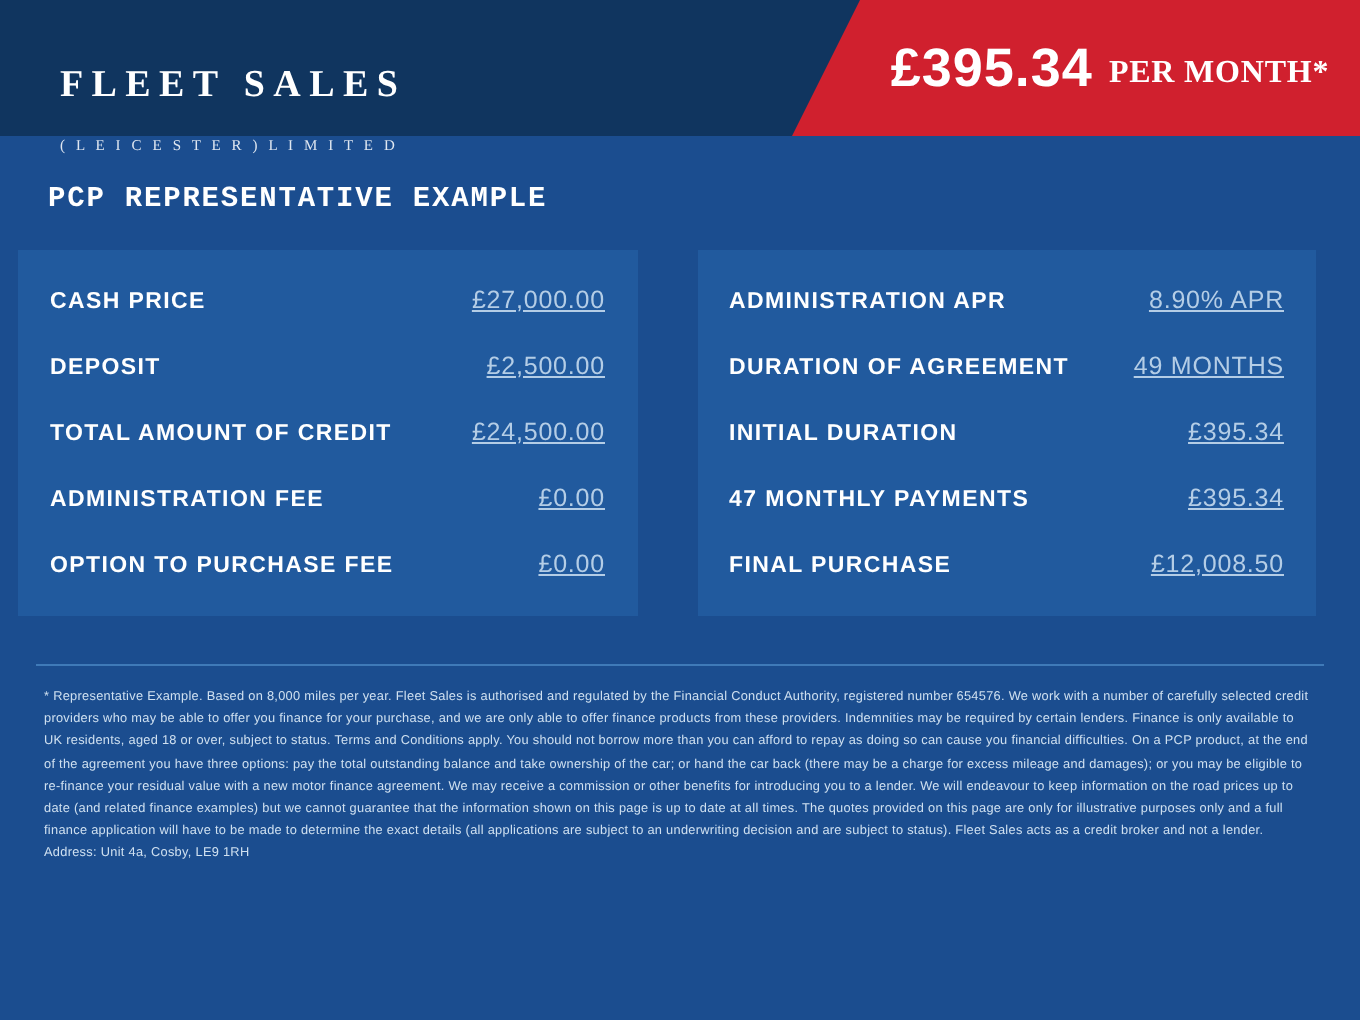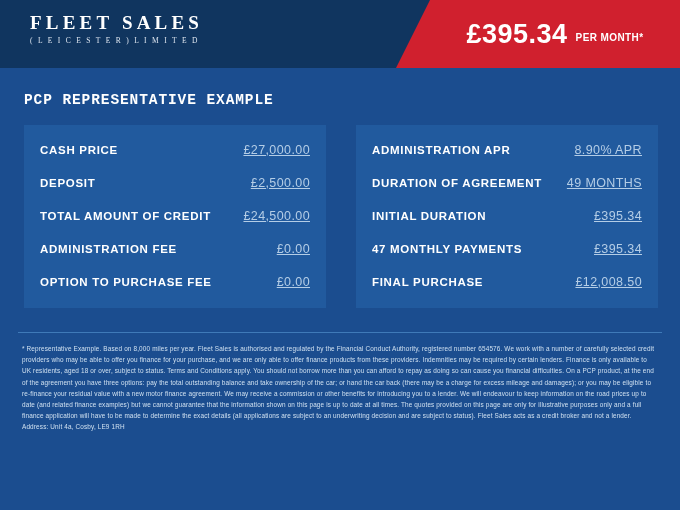--- a/index.html
+++ b/index.html
@@ -23,37 +23,37 @@
 
   
   .header {
     position: relative;
     height: 68px;
     background: #10355f;
   }
   .brand {
     position: absolute;
     left: 30px;
-    top: 12px;
+    top: 32px;
     color: #ffffff;
   }
   .brand-main {
     font-size: 19px;
     letter-spacing: 4.2px;
     font-weight: bold;
     font-family: "Liberation Serif", serif;
     line-height: 22px;
     white-space: nowrap;
   }
   .brand-sub {
     font-size: 7.5px;
     letter-spacing: 1.8px;
     font-family: "Liberation Serif", serif;
     color: #dfe7f1;
-    margin-top: 2px;
+    margin-top: 14px;
     white-space: nowrap;
   }
   .price-banner {
     position: absolute;
     right: 0;
     top: 0;
     height: 68px;
     width: 250px;
     background: #d0202e;
     display: flex;
@@ -72,42 +72,43 @@
     border-width: 0 0 68px 34px;
     border-color: transparent transparent #d0202e transparent;
   }
   .price-amount {
     font-size: 27px;
     font-weight: bold;
     letter-spacing: 0.5px;
     line-height: 30px;
   }
   .price-suffix {
-    font-size: 10px;
+    font-size: 16px;
     font-weight: bold;
     letter-spacing: 0.4px;
     margin-left: 8px;
     padding-top: 6px;
+    font-family: Liberation Serif, serif;
   }
 
   
   .section-title {
     color: #ffffff;
     font-size: 14.5px;
     font-weight: bold;
     letter-spacing: 0.9px;
     padding: 24px 0 0 24px;
     font-family: Liberation Mono, monospace;
   }
 
   
   .columns {
     display: flex;
     gap: 30px;
-    padding: 17px 22px 0 24px;
+    padding: 17px 22px 0 9px;
   }
   .panel {
     flex: 1 1 0;
     background: #215a9e;
     padding: 8px 0 10px 0;
   }
   .row {
     display: flex;
     align-items: baseline;
     justify-content: space-between;

